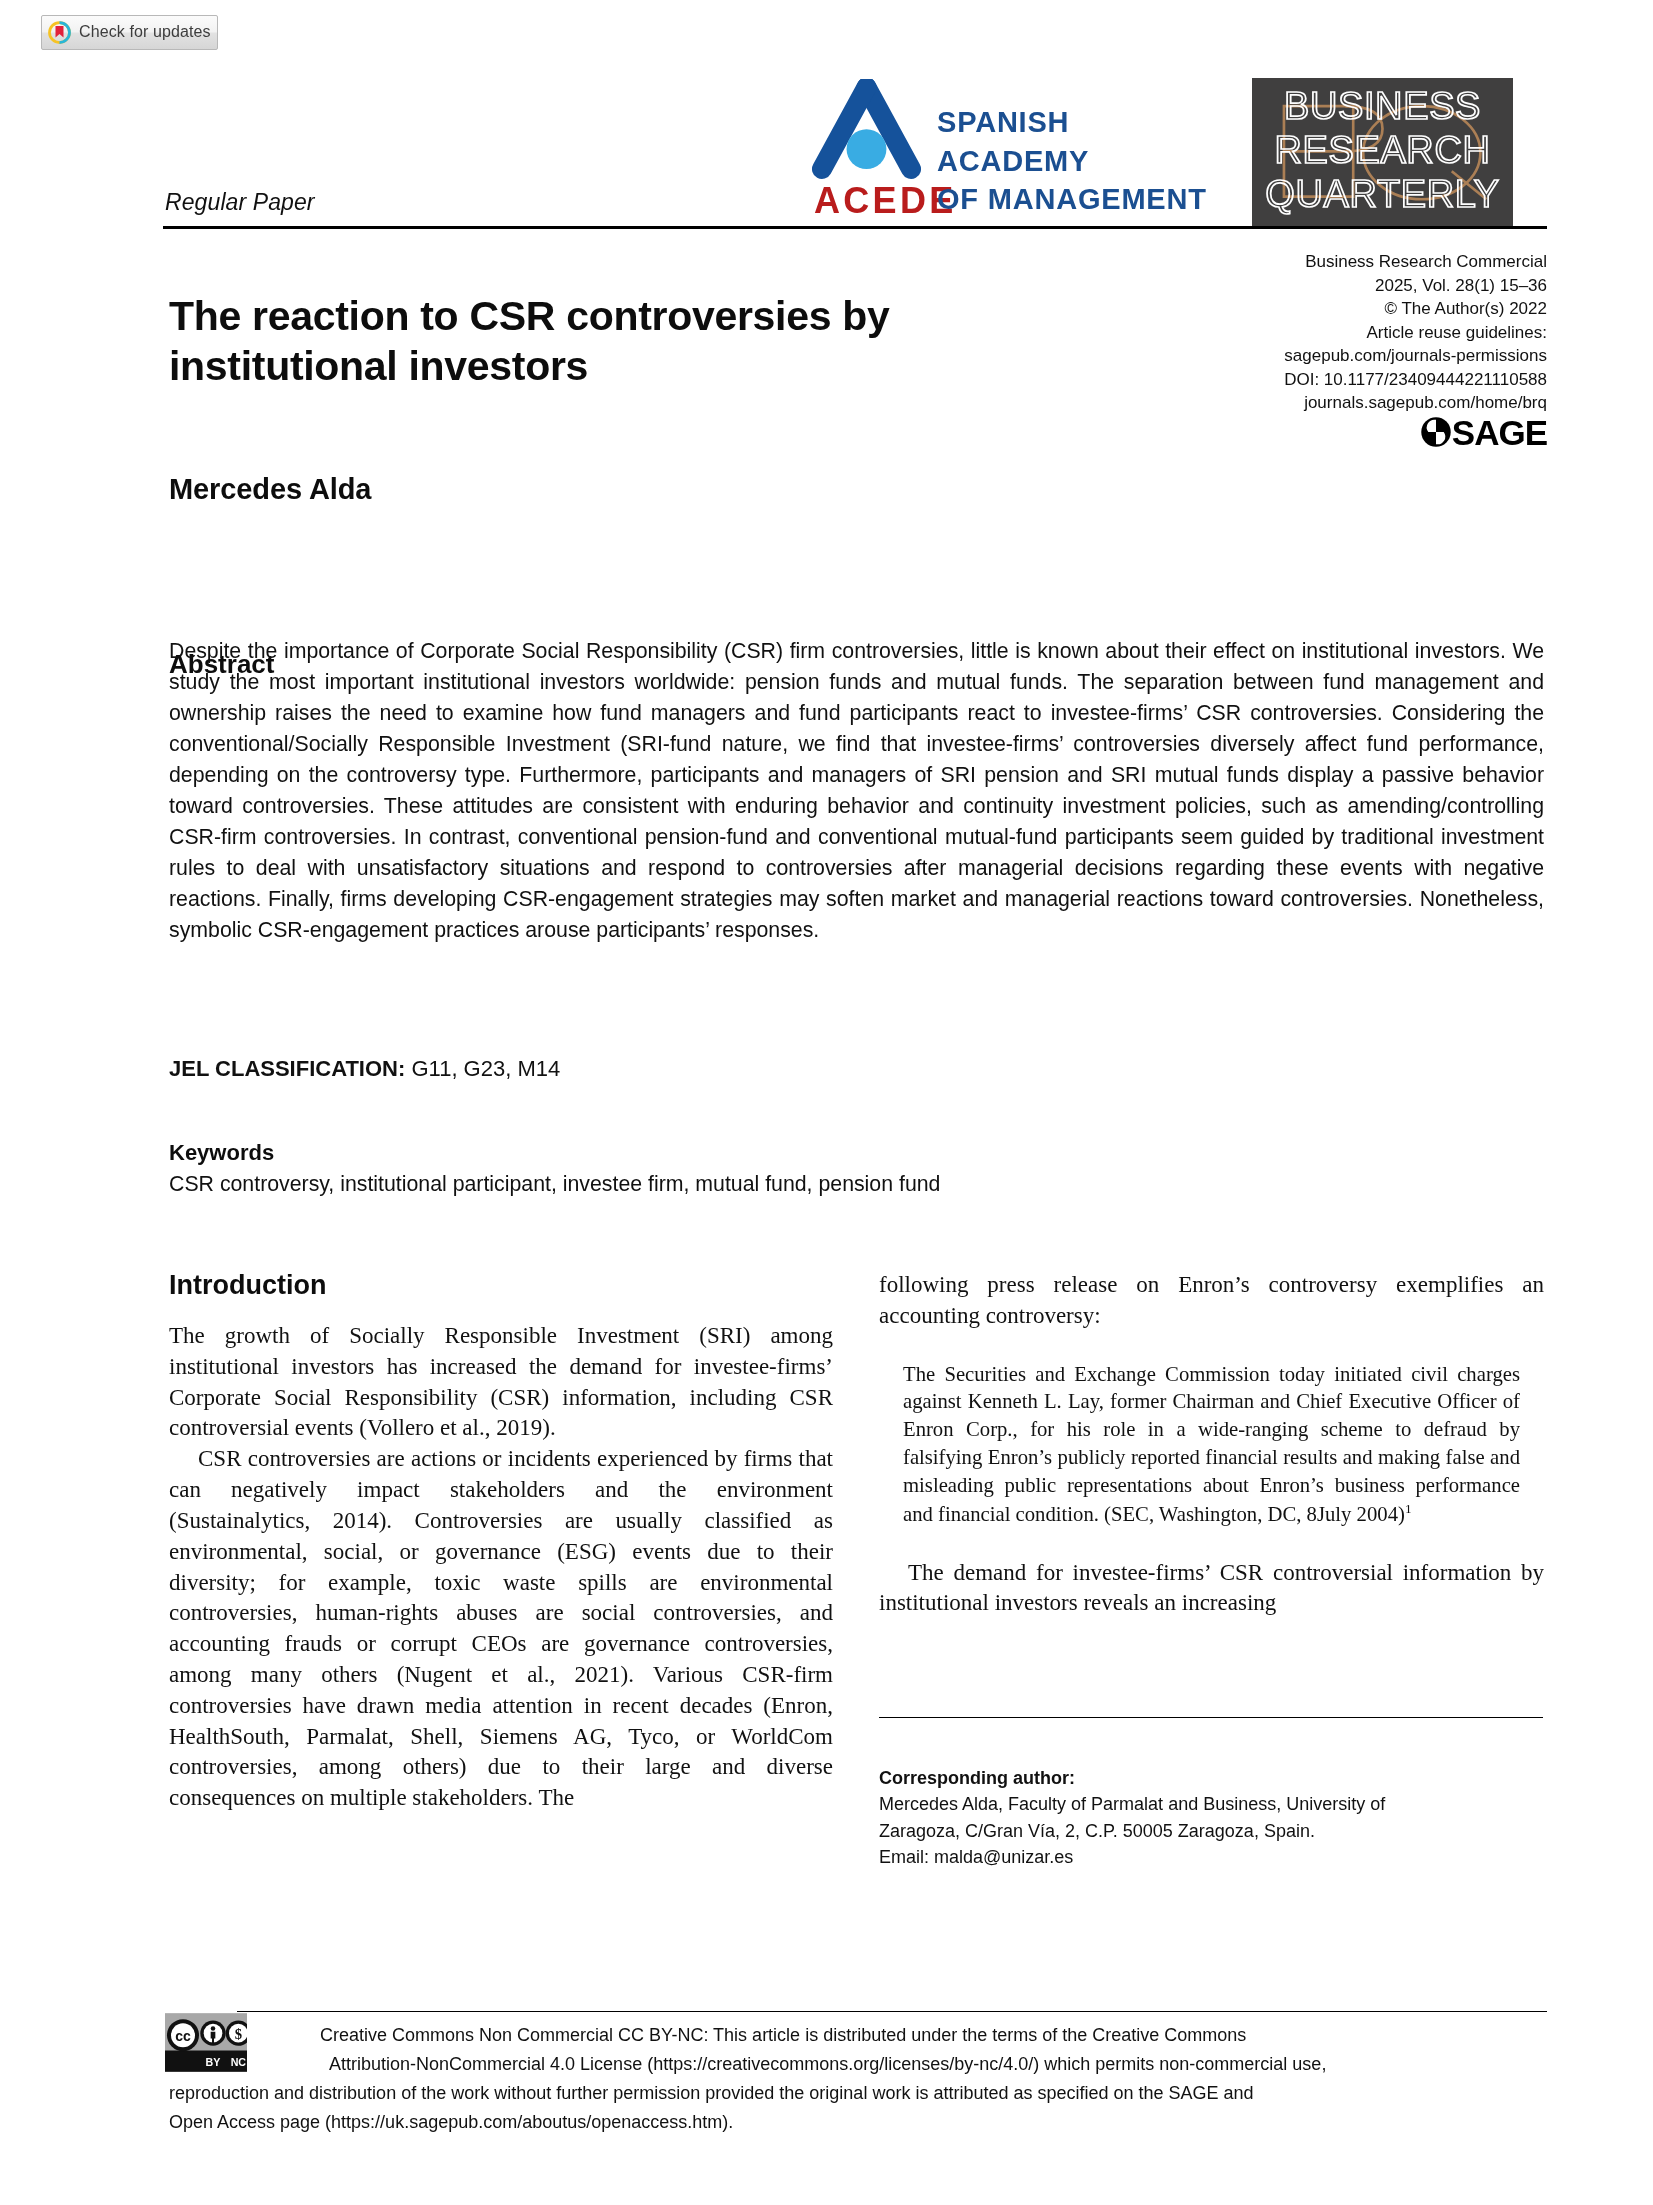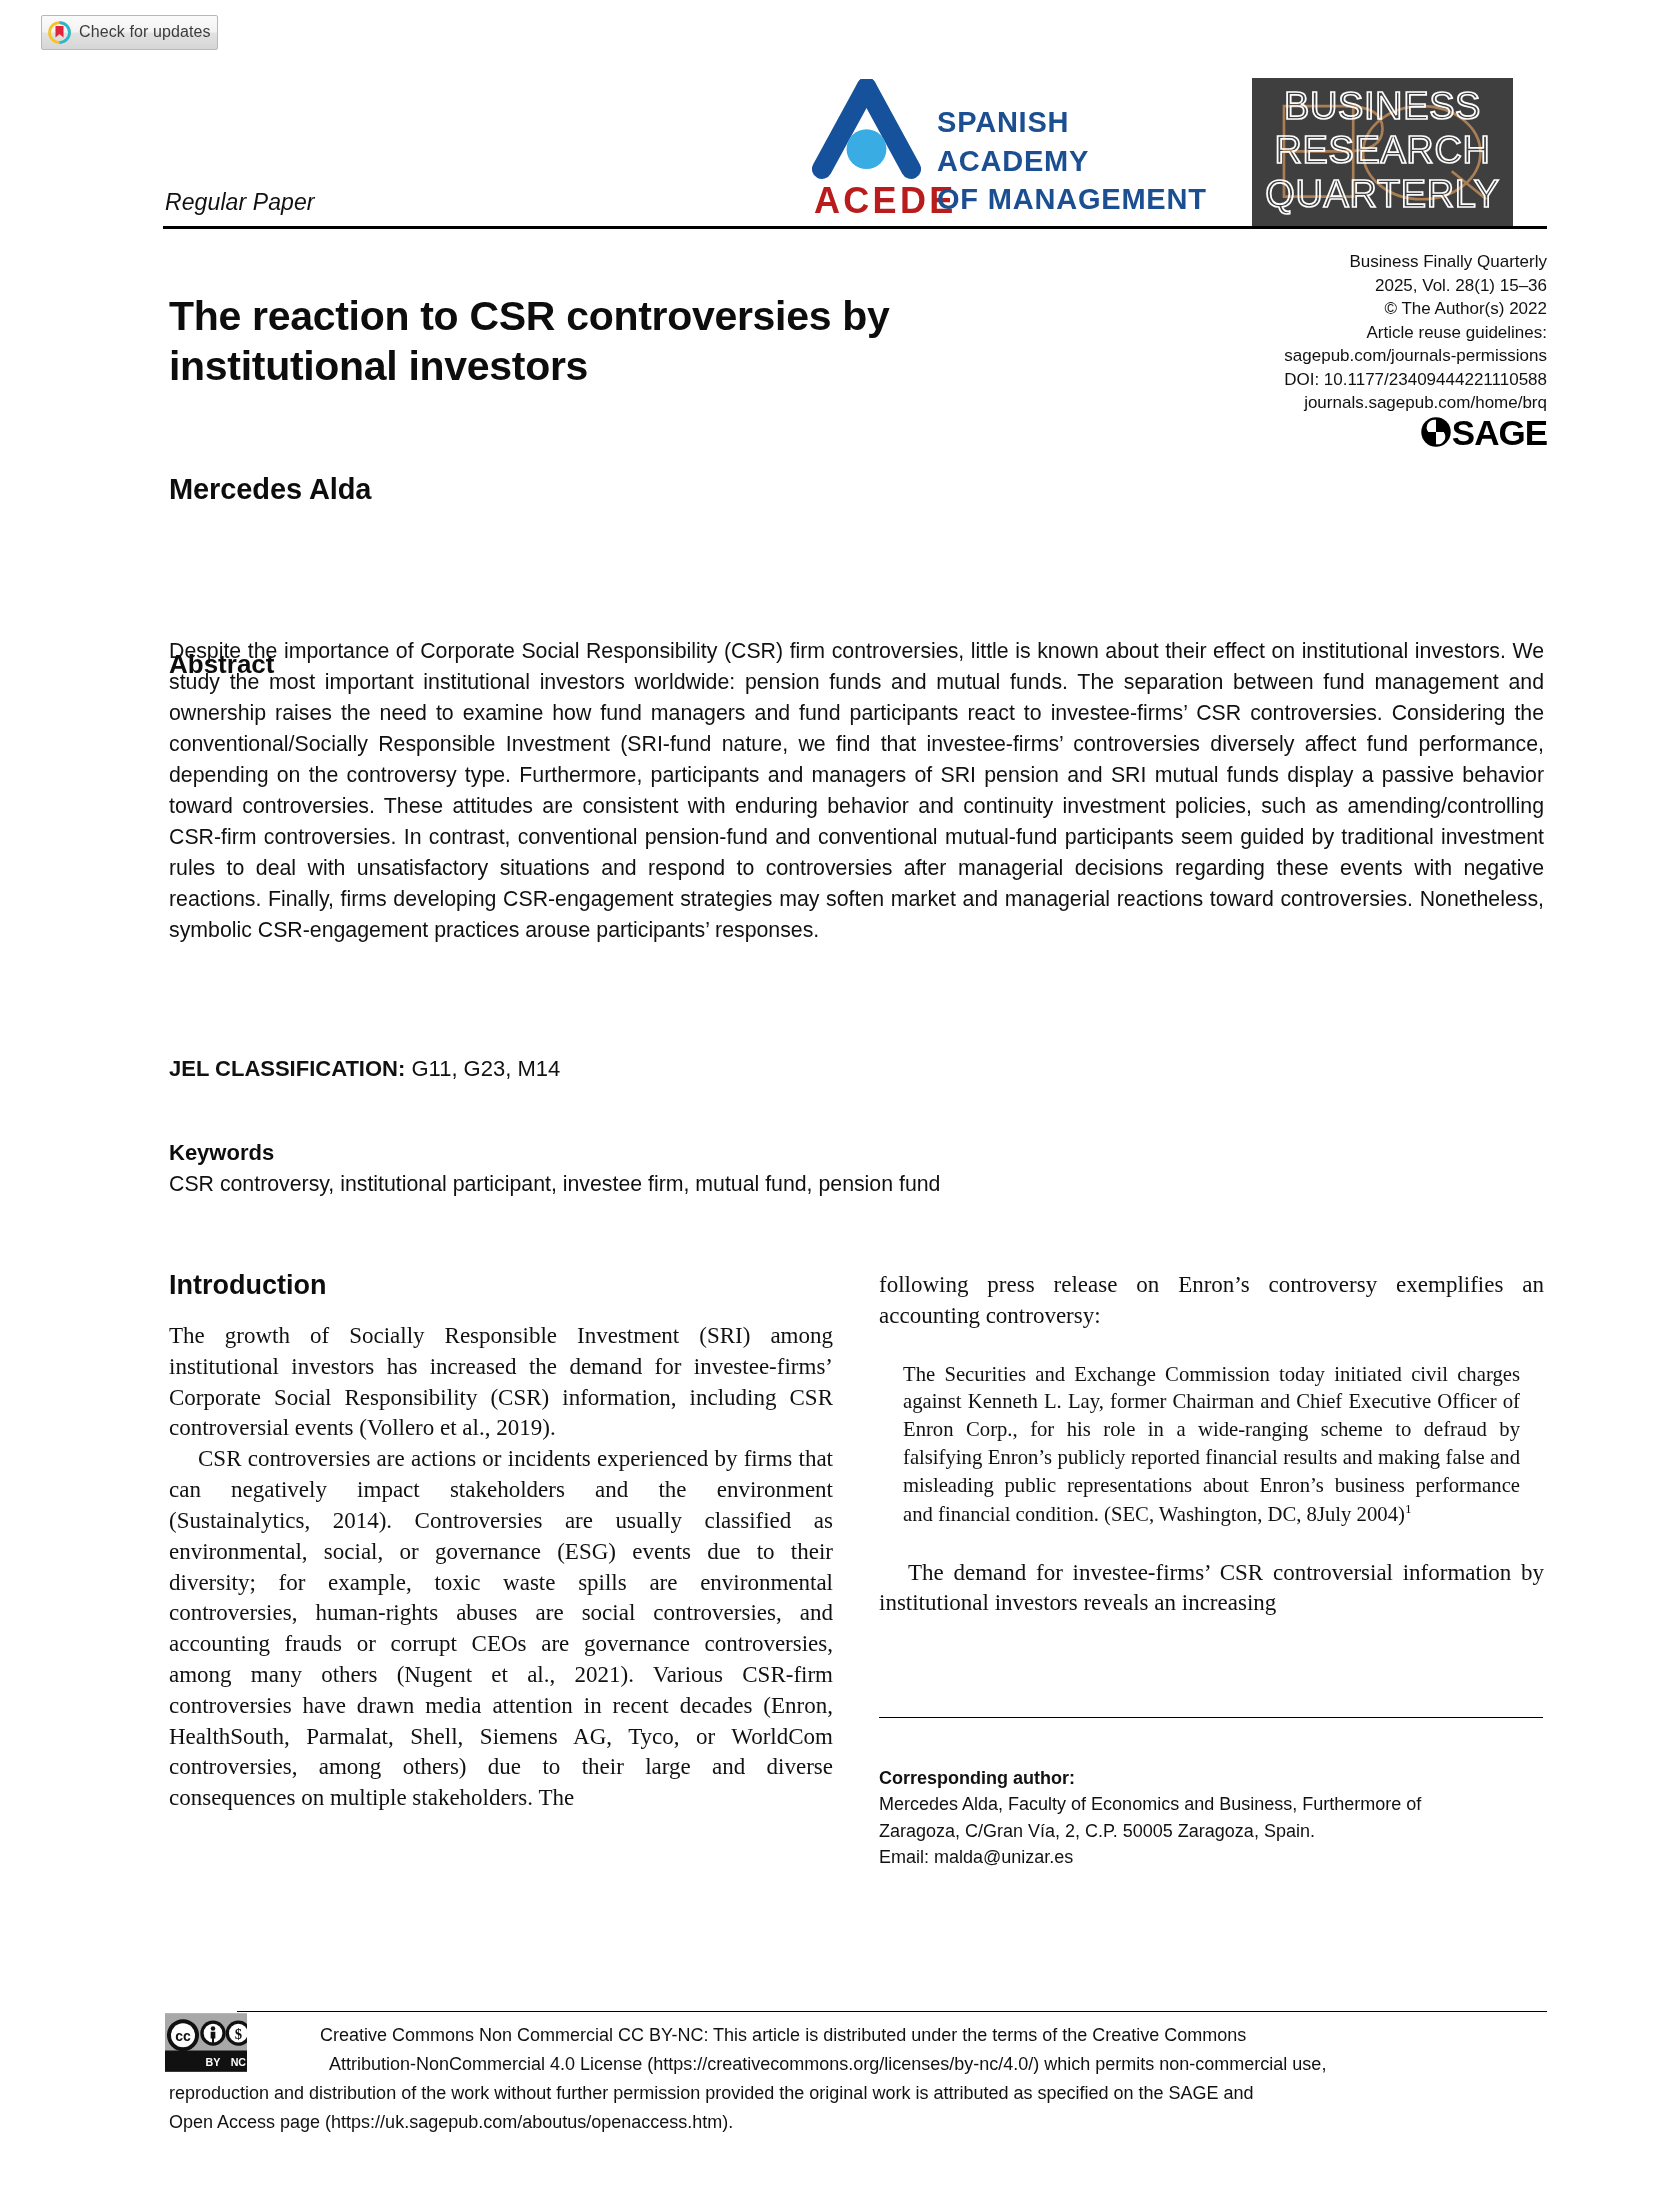--- a/index.html
+++ b/index.html
@@ -359,21 +359,21 @@
   </svg>
 </div>
 
 <div class="regular-paper">Regular Paper</div>
 <div class="rule-top"></div>
 
 <h1 class="title">The reaction to CSR controversies by institutional investors</h1>
 <div class="author">Mercedes Alda</div>
 
 <div class="journal-meta">
-  <div>Business Finally Quarterly</div>
+  <div>Business Research Commercial</div>
   <div>2025, Vol. 28(1) 15–36</div>
   <div>© The Author(s) 2022</div>
   <div>Article reuse guidelines:</div>
   <div>sagepub.com/journals-permissions</div>
   <div>DOI: 10.1177/23409444221110588</div>
   <div>journals.sagepub.com/home/brq</div>
 </div>
 <div class="sage-logo">
   <span>
     <svg viewBox="0 0 50 50" width="32" height="32">
@@ -406,21 +406,21 @@
   <p class="body-text">following press release on Enron’s controversy exemplifies an accounting controversy:</p>
   <div class="quote-block">
     <span>The Securities and Exchange Commission today initiated civil charges against Kenneth L. Lay, former Chairman and Chief Executive Officer of Enron Corp., for his role in a wide-ranging scheme to defraud by falsifying Enron’s publicly reported financial results and making false and misleading public representations about Enron’s business performance and financial condition. (SEC, Washington, DC, 8July 2004)</span><sup>1</sup>
   </div>
   <p class="body-text indent" style="margin-top:29px">The demand for investee-firms’ CSR controversial information by institutional investors reveals an increasing</p>
 </div>
 
 <div class="footnote-rule"></div>
 <div class="affil-block">
   <div class="corr-head">Corresponding author:</div>
-  <div>Mercedes Alda, Faculty of Economics and Business, Furthermore of</div>
+  <div>Mercedes Alda, Faculty of Parmalat and Business, University of</div>
   <div>Zaragoza, C/Gran Vía, 2, C.P. 50005 Zaragoza, Spain.</div>
   <div>Email: malda@unizar.es</div>
 </div>
 
 <div class="license-rule"></div>
 <div class="cc-badge">
   <svg viewBox="0 0 123 88" width="82" height="59">
     <rect x="0" y="0" width="123" height="64" fill="#a8a8a8"></rect>
     <rect x="0" y="56" width="123" height="32" fill="#111111"></rect>
     <circle cx="27" cy="33" r="24" fill="#111111"></circle>

